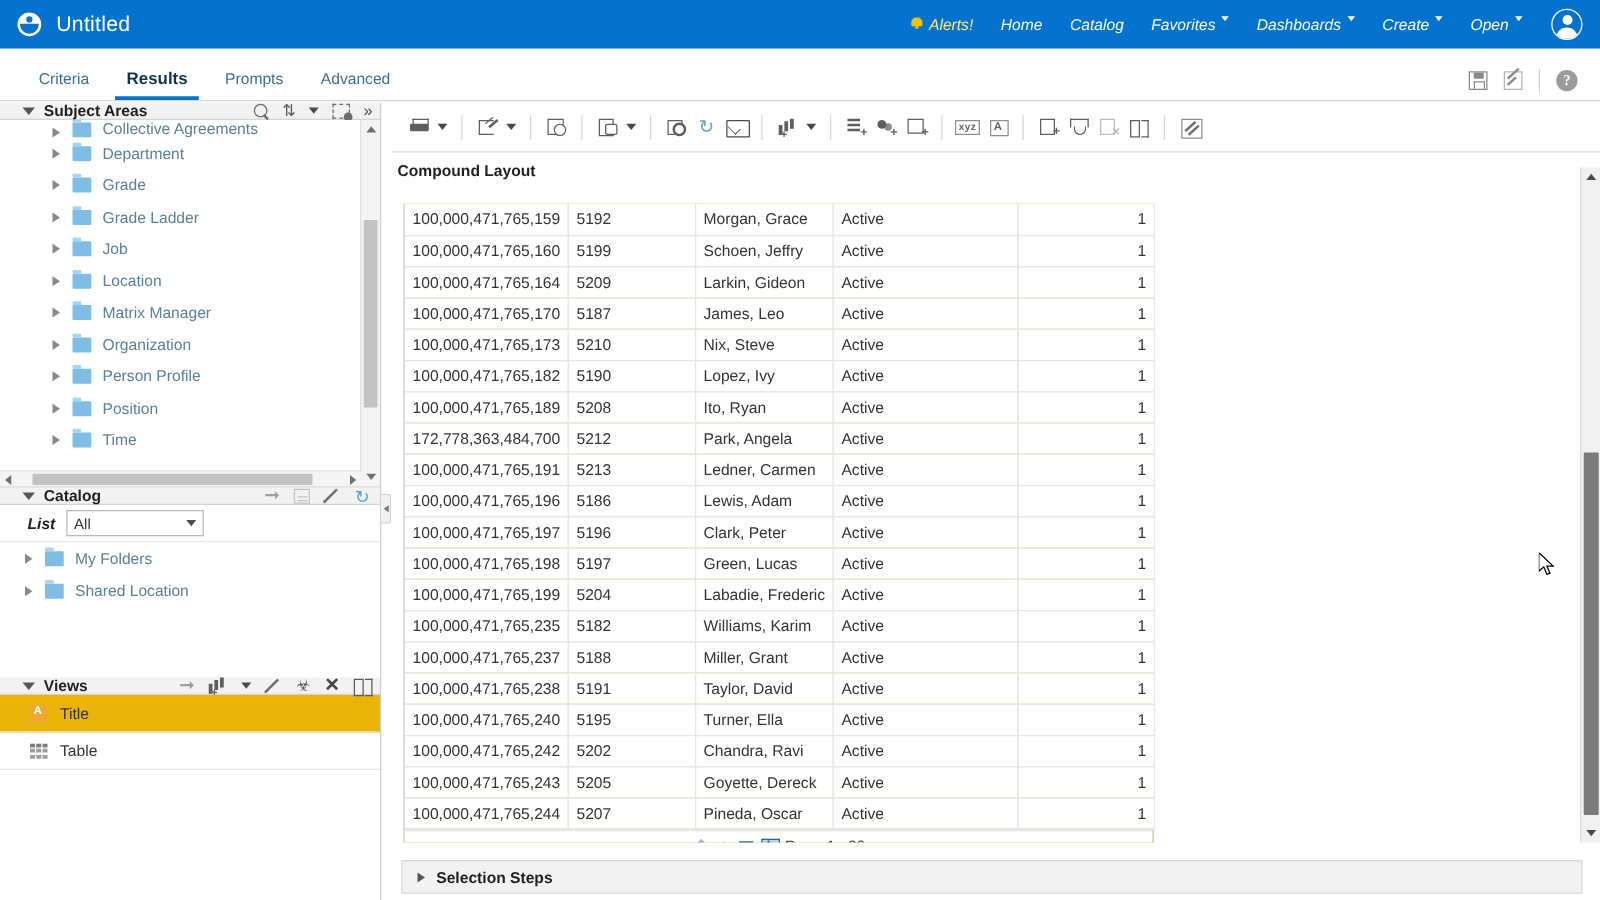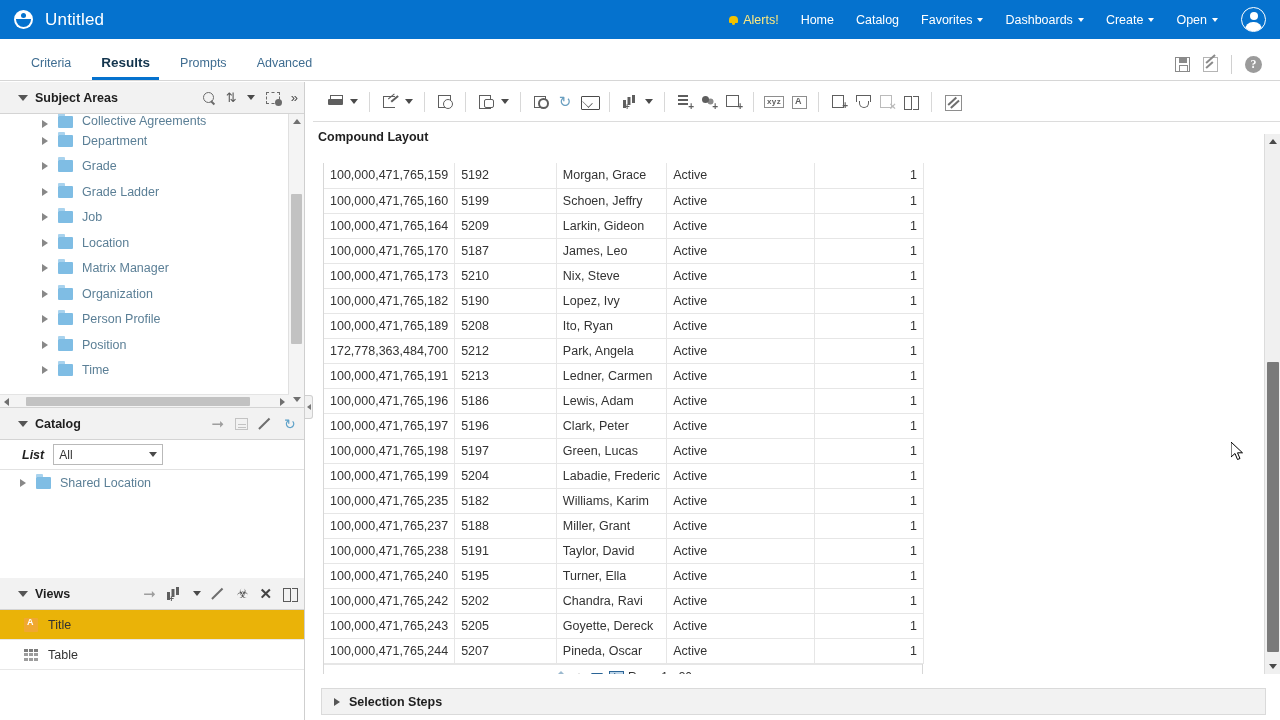--- a/index.html
+++ b/index.html
@@ -40,21 +40,21 @@
     color: #ffffff; font-size: 17px; margin-left: 12px;
     letter-spacing: .2px;
   }
   .topnav {
     margin-left: auto; display: flex; align-items: center;
     padding-right: 14px; gap: 0;
   }
   .topnav-item {
     color: #ffffff; font-size: 12.5px; padding: 4px 11px;
     white-space: nowrap; cursor: pointer;
-    display: flex; align-items: center; gap: 5px;
+    display: flex; gap: 5px; font-style: italic;
   }
   .topnav-item.alerts { color: #ffe97f; }
   .bell {
     display: inline-block; width: 9px; height: 10px; position: relative;
   }
   .bell::before {
     content: ""; position: absolute; left: 0; top: 1px;
     width: 9px; height: 7px;
     background: #f2c200;
     border-radius: 4px 4px 1px 1px;
@@ -129,21 +129,21 @@
     color: #ffffff; font-size: 12px; font-weight: bold; line-height: 17px;
     text-align: center; font-family: "Liberation Serif", serif;
   }
 
   
   .leftpanel {
     position: absolute; left: 0; top: 82px; width: 305px; height: 638px;
     background: #ffffff; border-right: 1px solid #cfcfcf;
   }
   .panel-header {
-    height: 32px; background: #f2f2f2; border-bottom: 1px solid #d4d4d4;
+    height: 14px; background: #f2f2f2; border-bottom: 1px solid #d4d4d4;
     display: flex; align-items: center; padding: 0 6px 0 18px;
   }
   .panel-twisty {
     width: 0; height: 0; border-left: 5px solid transparent;
     border-right: 5px solid transparent; border-top: 6px solid #555;
     margin-right: 7px; cursor: pointer;
   }
   .panel-title { font-weight: bold; font-size: 12.5px; color: #1f1f1f; }
   .panel-tools { margin-left: auto; display: flex; align-items: center; gap: 11px; }
 
@@ -738,20 +738,25 @@
     <span class="cat-listlabel">List</span>
     <span class="selectbox">
       <span>All</span>
       <span class="caret-dk"></span>
     </span>
   </div>
   <div class="cat-tree">
     <div class="cat-row">
       <span class="tw"></span>
       <span class="folder"></span>
+      <span class="tree-label">My Folders</span>
+    </div>
+    <div class="cat-row">
+      <span class="tw"></span>
+      <span class="folder"></span>
       <span class="tree-label">Shared Location</span>
     </div>
   </div>
 
   <div class="panel-header">
     <span class="panel-twisty"></span>
     <span class="panel-title">Views</span>
     <span class="panel-tools">
       <span class="ic ic-arrow-r">➞</span>
       <span class="ic g g-newview"></span>

